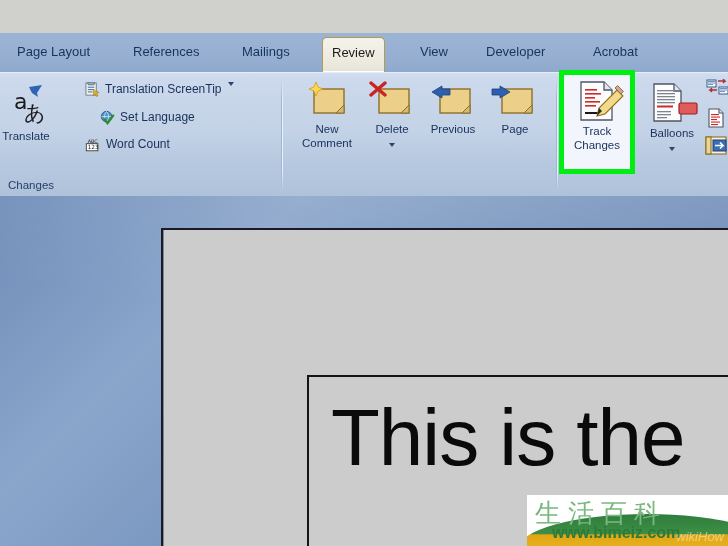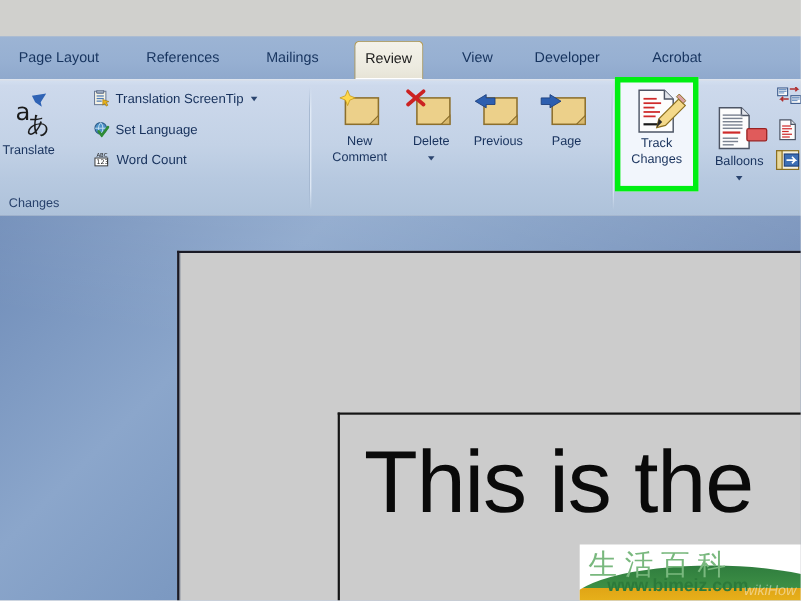--- a/index.html
+++ b/index.html
@@ -89,21 +89,21 @@
     text-align: center;
     color: #17315c;
     font-size: 11.5px;
     line-height: 13.5px;
   }
   .bigbtn .lbl { display: block; white-space: nowrap; }
 
   
   .smallbtn {
     position: absolute;
-    display: flex; align-items: center;
+    display: flex; align-items: flex-start;
     color: #17315c; font-size: 12px;
     white-space: nowrap;
   }
   .smallbtn .lbl { margin-left: 5px; }
 
   .caret {
     display: inline-block;
     width: 0; height: 0;
     border-left: 3.5px solid transparent;
     border-right: 3.5px solid transparent;
@@ -226,21 +226,21 @@
             <rect x="3" y="0" width="7" height="3" rx="1" fill="#9aa8bf" stroke="#5d6c86"></rect>
             <rect x="3" y="5" width="7" height="1.2" fill="#4f7cb8"></rect>
             <rect x="3" y="7.5" width="7" height="1.2" fill="#4f7cb8"></rect>
             <rect x="3" y="10" width="5" height="1.2" fill="#4f7cb8"></rect>
             <path d="M9 9 l6 2 -2.5 1 1.5 2.5 -1.6 1 -1.5-2.6 -1.9 1.6z" fill="#e8b21c" stroke="#8a6a10" stroke-width="0.5"></path>
           </svg>
           <span class="lbl">Translation ScreenTip</span>
           <span class="caret" style="margin-left:6px;"></span>
         </div>
 
-        <div class="smallbtn" style="left:85px; top:37px;">
+        <div class="smallbtn" style="left:100px; top:37px;">
           <svg width="15" height="15" viewBox="0 0 16 16">
             <circle cx="7" cy="7" r="5.6" fill="#4e92c8" stroke="#2c5b87"></circle>
             <path d="M1.5 7 h11 M7 1.5 a8 8 0 0 1 0 11 M7 1.5 a8 8 0 0 0 0 11" fill="none" stroke="#d8ecf8" stroke-width="0.8"></path>
             <path d="M5 10 l3 4 6-8" fill="none" stroke="#2f8b35" stroke-width="2.6" stroke-linecap="round"></path>
           </svg>
           <span class="lbl">Set Language</span>
         </div>
 
         <div class="smallbtn" style="left:85px; top:64px;">
           <svg width="16" height="16" viewBox="0 0 18 18">
@@ -317,21 +317,21 @@
             <rect x="15" y="26" width="11" height="1.6" fill="#cf2a2a"></rect>
             <rect x="15" y="33" width="16" height="2" fill="#1a1a1a"></rect>
             <path d="M27 37 l2 -8 18 -18 6 6 -18 18 z" fill="#f4d98a" stroke="#8b6f20" stroke-width="1.1"></path>
             <path d="M27 37 l2 -8 3 3 z" fill="#2b2b2b"></path>
             <path d="M45 9 l6 6 2.5 -2.5 -6 -6z" fill="#d9a0a0" stroke="#8b6f20" stroke-width="0.9"></path>
           </svg>
           <span class="lbl">Track</span>
           <span class="lbl">Changes</span>
         </div>
 
-        <div class="bigbtn" style="left:78px; top:22px; width:64px;">
+        <div class="bigbtn" style="left:78px; top:8px; width:64px;">
           <svg width="54" height="46" viewBox="0 0 54 46" style="display:block;margin:0 auto;">
             <path d="M9 3 h20 l7 7 v30 h-27 z" fill="#fdfdfd" stroke="#4d5565" stroke-width="1.3"></path>
             <path d="M29 3 v7 h7" fill="#e3e6ec" stroke="#4d5565" stroke-width="1.3"></path>
             <g fill="#7c8492">
               <rect x="12" y="9" width="18" height="1.3"></rect>
                 <rect x="12" y="12" width="18" height="1.3"></rect>
               <rect x="12" y="15" width="18" height="1.3"></rect>
                 <rect x="12" y="18" width="18" height="1.3"></rect>
               <rect x="12" y="21" width="18" height="1.3"></rect>
                 <rect x="12" y="30" width="14" height="1.3"></rect>

